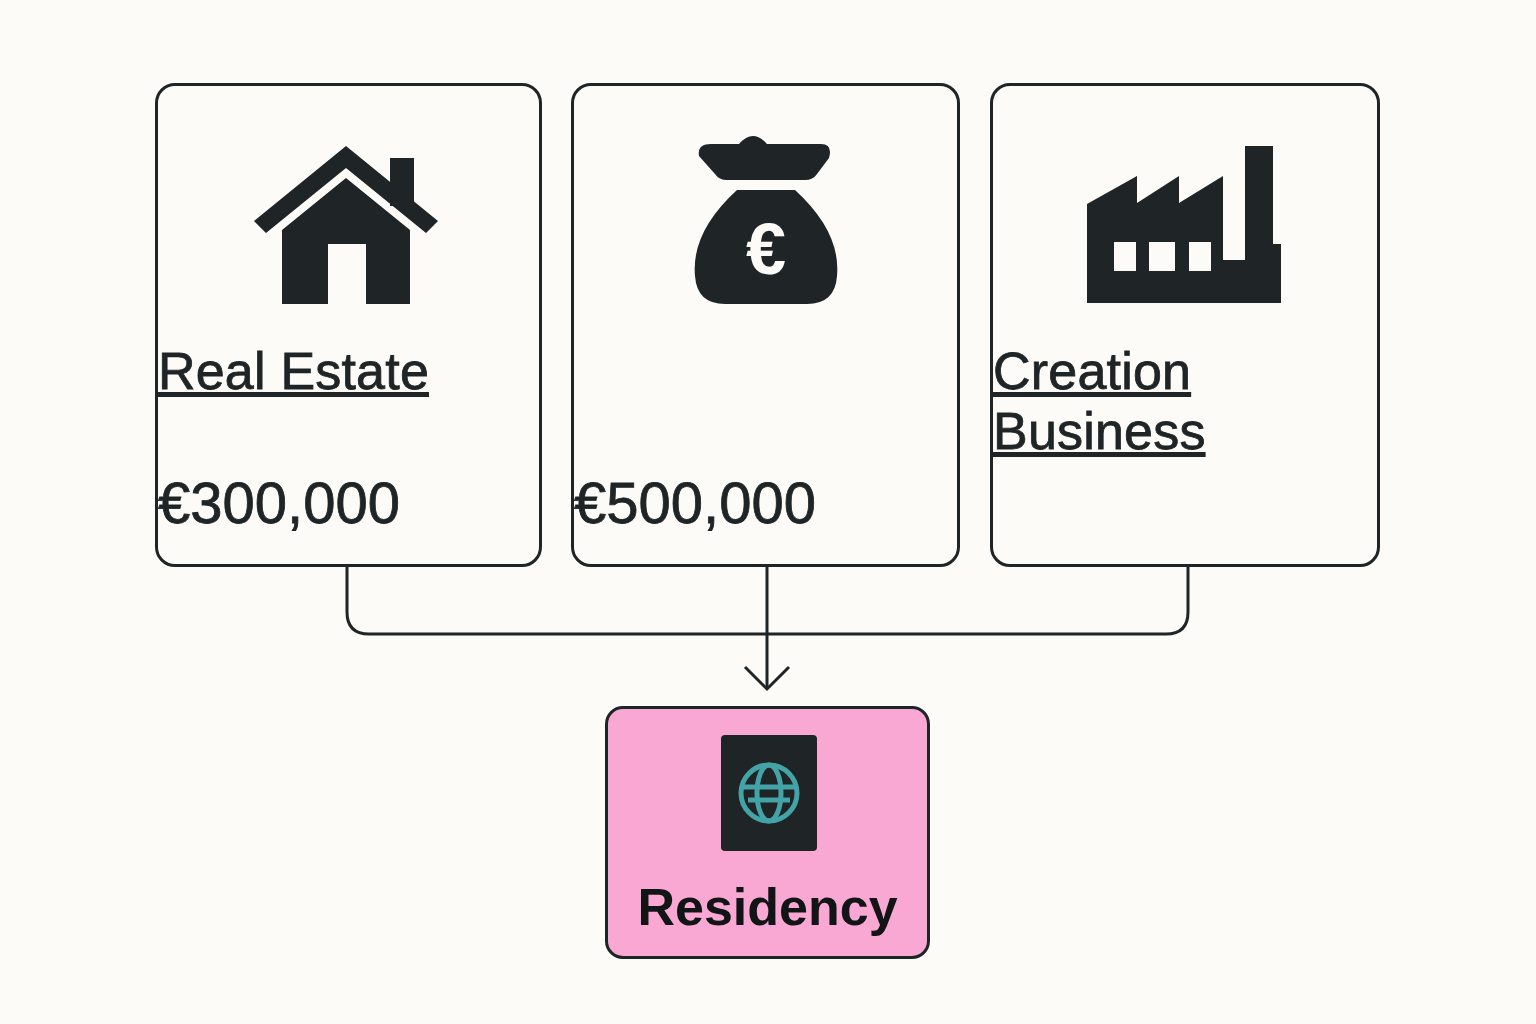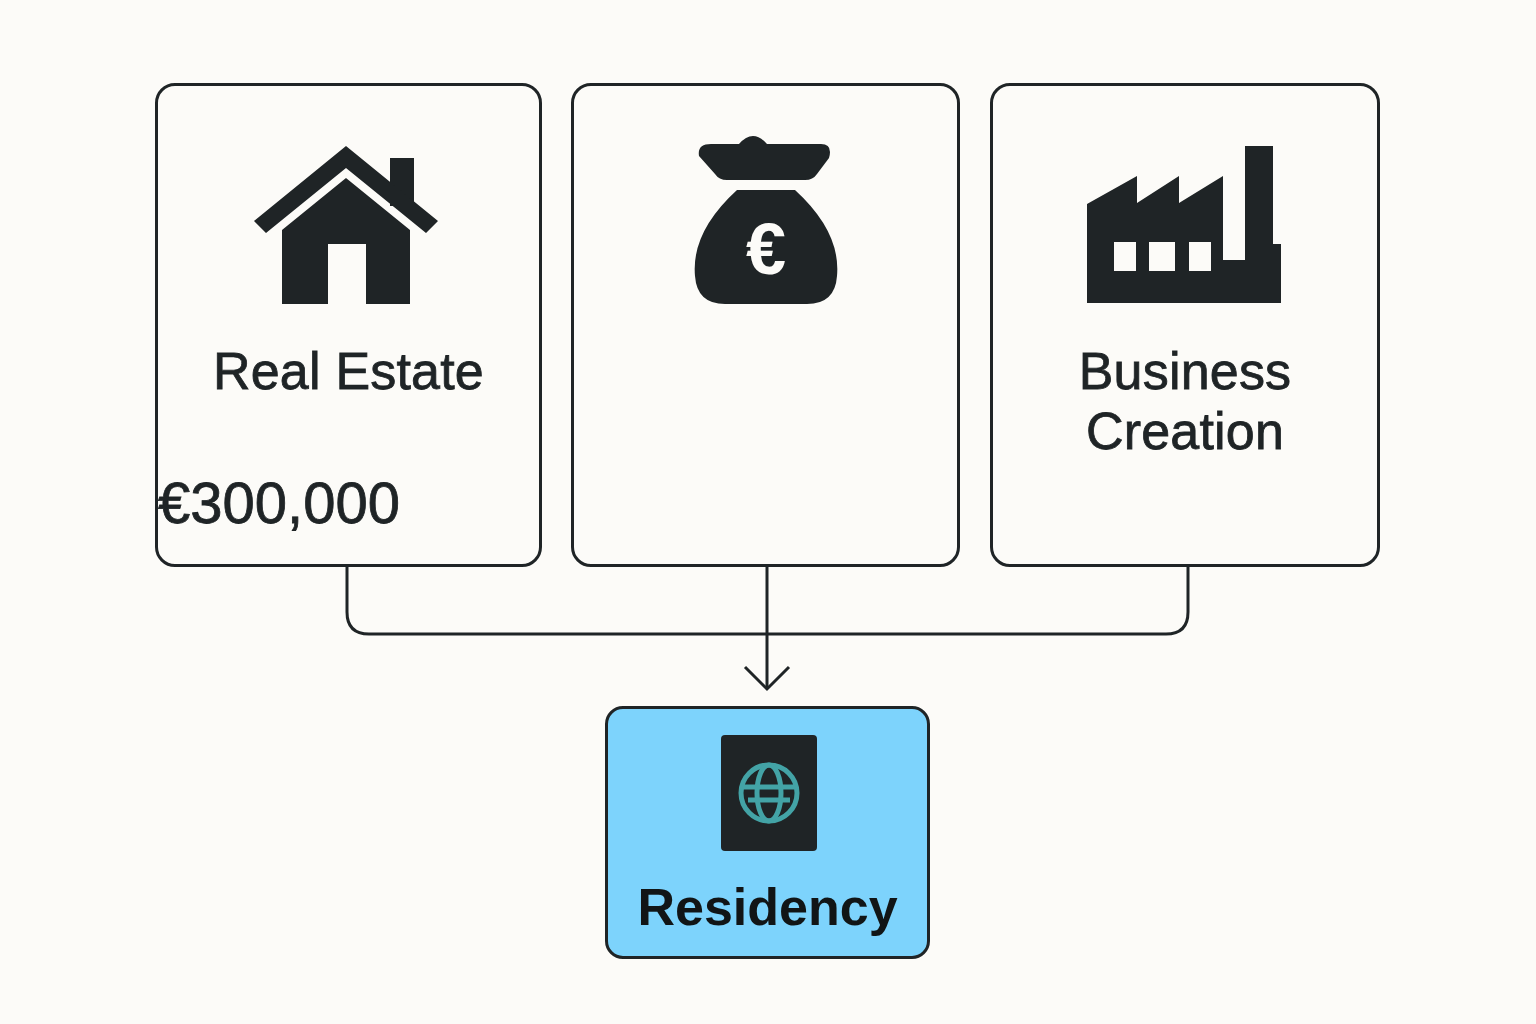--- a/index.html
+++ b/index.html
@@ -24,25 +24,25 @@
       position: absolute;
       left: 0; right: 0;
       top: 50px;
       height: 170px;
       display: flex; justify-content: center; align-items: flex-end;
     }
     .card .title {
       position: absolute;
       left: 0; right: 0;
       top: 255px;
-      text-align: center;
       font-size: 52px;
       line-height: 60px;
       font-weight: 400;
       letter-spacing: 0.2px;
+      text-decoration: underline;
       -webkit-text-stroke: 0.8px #1f2426;
     }
     .card .amount {
       position: absolute;
       left: 0; right: 0;
       top: 385px;
       text-align: left;
       font-size: 58px;
       line-height: 64px;
       -webkit-text-stroke: 0.8px #1f2426;
@@ -53,21 +53,21 @@
 
     .connectors { position: absolute; left: 0; top: 0; }
 
     .residency {
       position: absolute;
       left: 605px; top: 706px;
       width: 325px; height: 253px;
       box-sizing: border-box;
       border: 3px solid #1f2426;
       border-radius: 18px;
-      background: #7dd3fc;
+      background: #f9a8d4;
     }
     .residency .passport {
       position: absolute;
       left: 113px; top: 26px;
       width: 96px; height: 116px;
       background: #1f2426;
       border-radius: 4px;
       display: flex; align-items: center; justify-content: center;
     }
     .residency .label {
@@ -119,38 +119,39 @@
         <path d="M8 20 Q6 8 20 8 L48 8 Q55 0 62 0 Q69 0 76 8 L130 8 Q142 8 138 22 L126 38 Q122 44 114 44 L36 44 Q28 44 24 38 Z"></path>
 
         <path d="M46 54 L104 54 Q150 96 146 140 Q144 168 116 168 L34 168 Q6 168 4 140 Q0 96 46 54 Z"></path>
       </g>
 
       <text x="75" y="138" text-anchor="middle" font-family="Liberation Sans, DejaVu Sans, sans-serif" font-size="72" font-weight="700" fill="#fcfbf8">€</text>
     </svg>
   </div>
   <div class="title">
   </div>
+  <div class="amount">€500,000</div>
 </div>
 
 <div class="card" id="card-business">
   <div class="icon">
     <svg width="196" height="160" viewBox="0 0 196 160">
       <g fill="#1f2426">
         <path d="M0 58 L50 30 L50 57 L92 30 L92 57 L136 30 L136 114 L158 114 L158 0 L186 0 L186 98 L194 98 L194 157 L0 157 Z"></path>
       </g>
       <g fill="#fcfbf8">
         <rect x="27" y="96" width="22" height="29"></rect>
         <rect x="62" y="96" width="26" height="29"></rect>
         <rect x="102" y="96" width="22" height="29"></rect>
       </g>
     </svg>
   </div>
   <div class="title">
+    <div>Creation</div>
     <div>Business</div>
-    <div>Creation</div>
   </div>
 </div>
 
 <div class="residency">
   <div class="passport">
     <svg width="66" height="66" viewBox="0 0 66 66">
       <g fill="none" stroke="#43a3a6" stroke-width="5">
         <circle cx="33" cy="33" r="28"></circle>
         <ellipse cx="33" cy="33" rx="12" ry="28"></ellipse>
         <line x1="5" y1="27" x2="61" y2="27"></line>

